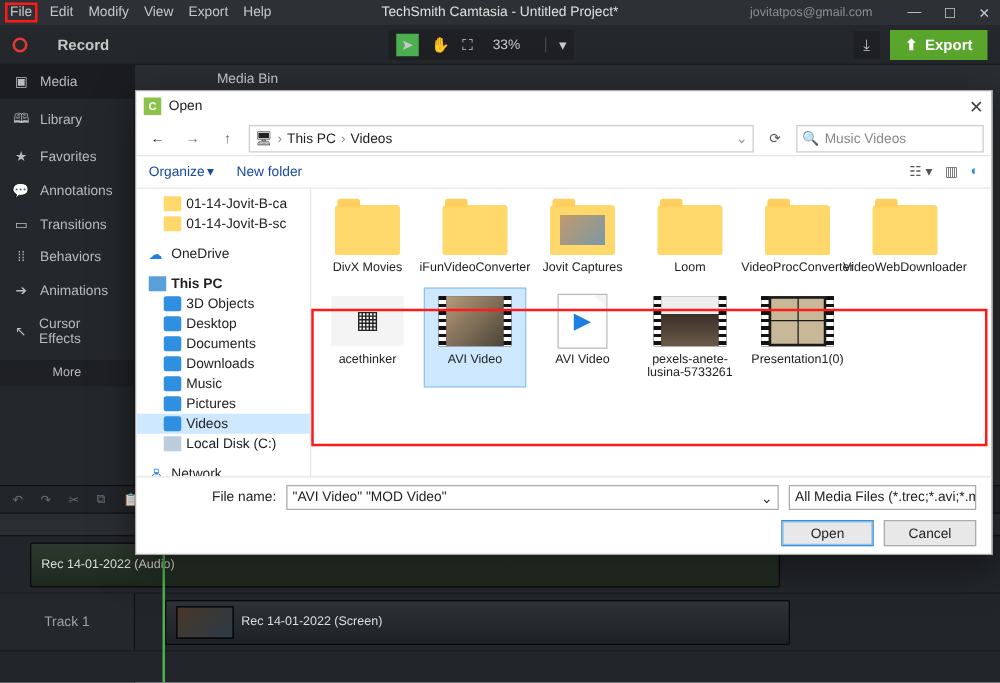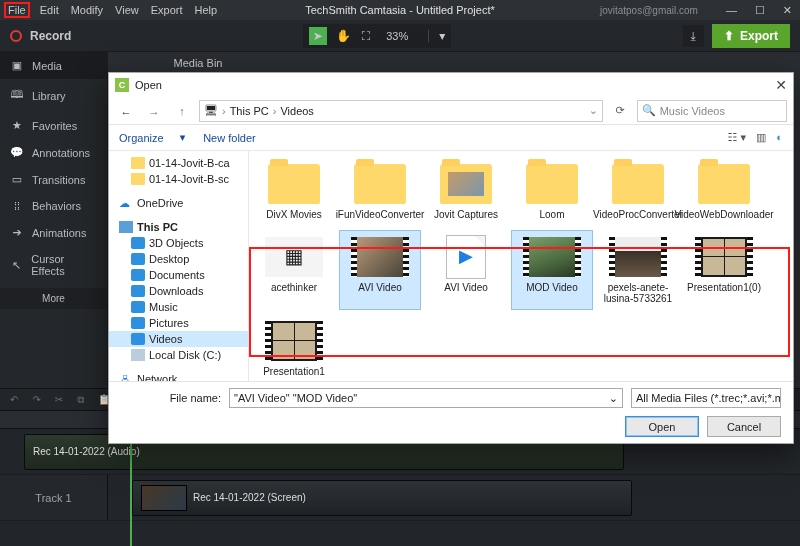--- a/index.html
+++ b/index.html
@@ -8,21 +8,21 @@
 
 .menubar { height: 20px; background: #2d3035; display: flex; align-items: center; padding: 0 6px; color: #c8c8c8; font-size: 11px; gap: 12px; }
 .menubar-item { cursor: pointer; }
 .file-highlight { border: 2px solid #ff1a1a; padding: 0 2px; margin: -2px -2px; }
 .titlebar { position: absolute; top: 0; left: 0; right: 0; height: 20px; display: flex; justify-content: center; align-items: center; pointer-events: none; }
 .titlebar span { color: #e0e0e0; font-size: 11px; }
 .winctrl { position: absolute; top: 0; right: 8px; height: 20px; display: flex; gap: 18px; align-items: center; color: #c8c8c8; font-size: 11px; justify-content: space-between; }
 .user-email { color: #8a8f94; font-size: 10px; margin-right: 10px; }
 
 .toolbar { height: 32px; background: #24272b; display: flex; align-items: center; padding: 0 10px; color: #c8c8c8; font-size: 12px; justify-content: space-between; border-bottom: 1px solid #1a1c1f; }
-.toolbar-left { display: flex; align-items: center; gap: 8px; }
+.toolbar-left { display: flex; align-items: center; gap: 24px; }
 .rec-dot { width: 12px; height: 12px; border-radius: 50%; border: 2px solid #e53935; }
 .toolbar-center { display: flex; align-items: center; gap: 10px; background: #1e2024; padding: 3px 6px; border-radius: 2px; }
 .toolbar-center .ico { color: #c8c8c8; font-size: 12px; }
 .toolbar-center .ico.active { background: #4caf50; padding: 2px 4px; }
 .zoom { font-size: 11px; color: #c8c8c8; padding: 0 20px 0 6px; border-right: 1px solid #444; }
 .toolbar-right { display: flex; align-items: center; gap: 8px; }
 .share-btn { background: #1e2024; color: #c8c8c8; padding: 4px 8px; font-size: 12px; }
 .export-btn { background: #5aa52c; color: #fff; padding: 5px 12px; font-size: 12px; display: flex; align-items: center; gap: 6px; font-weight:600;}
 
 
@@ -59,21 +59,21 @@
 
 .dlg-addr { height: 28px; display: flex; align-items: center; padding: 0 6px; gap: 6px; border-bottom: 1px solid #e4e4e4; }
 .navarrow { width: 22px; height: 22px; display: flex; align-items: center; justify-content: center; color: #666; border-radius: 3px; }
 .navarrow.en { color: #222; }
 .crumb { flex: 1; height: 22px; border: 1px solid #ccc; display: flex; align-items: center; padding: 0 4px; gap: 4px; }
 .crumb .sep { color: #888; }
 .reload { width:22px; height:22px; display:flex;align-items:center;justify-content:center;color:#555;}
 .searchbox { width: 150px; height: 22px; border: 1px solid #ccc; display: flex; align-items: center; padding: 0 4px; color: #888; gap:4px;}
 
 .dlg-toolbar { height: 26px; display: flex; align-items: center; padding: 0 10px; gap: 18px; border-bottom: 1px solid #e8e8e8; }
-.organize { color: #1a4aa0; display:flex; align-items:center; gap:16px;}
+.organize { color: #1a4aa0; display:flex; align-items:center; gap:2px;}
 .newfolder { color: #1a4aa0; }
 .viewopts { margin-left: auto; display: flex; gap: 10px; color: #555; }
 
 .dlg-body { flex: 1; display: flex; overflow: hidden; }
 .tree { width: 140px; border-right: 1px solid #e8e8e8; padding: 4px 0; overflow: hidden; }
 .tree-item { display: flex; align-items: center; gap: 4px; padding: 2px 4px 2px 10px; white-space: nowrap; overflow:hidden;}
 .tree-item.lv2 { padding-left: 22px; }
 .tree-item.sel { background: #cde8ff; }
 .t-ico { width: 14px; height: 12px; display: inline-block; }
 .t-fold { background: #ffd86b; border-radius: 1px; }
@@ -377,28 +377,20 @@
           <span>AVI Video</span>
         </div>
       <div class="file">
           <div class="f-ico">
             <div class="file-generic">
               <div class="play">▶</div>
             </div>
           </div>
           <span>AVI Video</span>
         </div>
-      <div class="file sel">
-          <div class="f-ico">
-            <div class="video-ico">
-              <div class="inner g"></div>
-            </div>
-          </div>
-          <span>MOD Video</span>
-        </div>
       <div class="file">
           <div class="f-ico">
             <div class="video-ico">
               <div class="inner p"></div>
             </div>
           </div>
           <span>pexels-anete-lusina-5733261</span>
         </div>
       <div class="file">
           <div class="f-ico">
@@ -406,33 +398,20 @@
               <div class="inner pres">
                 <span></span>
                 <span></span>
                 <span></span>
                 <span></span>
               </div>
             </div>
           </div>
           <span>Presentation1(0)</span>
         </div>
-      <div class="file">
-          <div class="f-ico">
-            <div class="video-ico">
-              <div class="inner pres">
-                <span></span>
-                <span></span>
-                <span></span>
-                <span></span>
-              </div>
-            </div>
-          </div>
-          <span>Presentation1</span>
-        </div>
 
       <div class="red-hl"></div>
     </div>
   </div>
 
   <div class="dlg-footer">
     <div class="fn-row">
       <span class="fn-label">File name:</span>
       <div class="fn-input">
           <span>"AVI Video" "MOD Video"</span>

